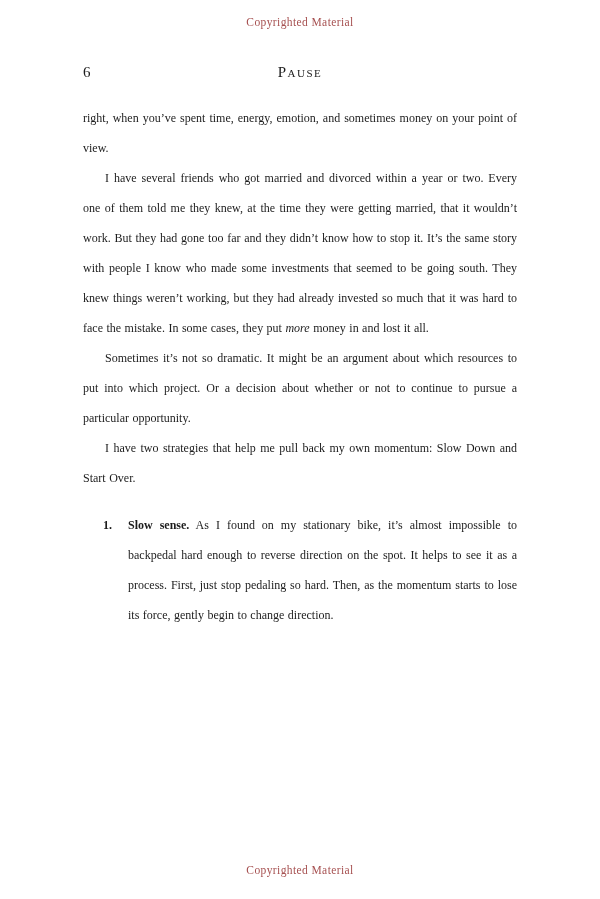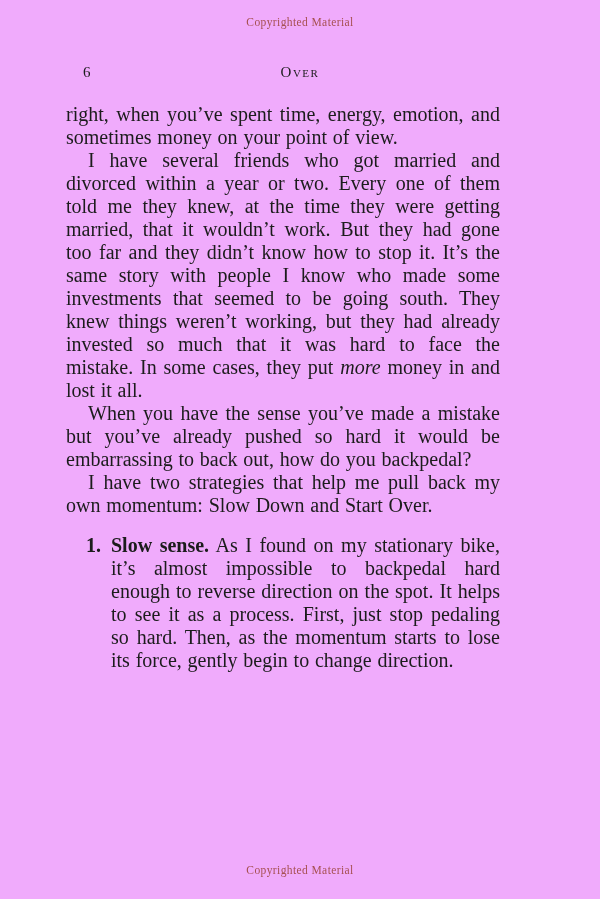--- a/index.html
+++ b/index.html
@@ -1,21 +1,21 @@
 <!DOCTYPE html>
 <html><head>
 <meta charset="utf-8">
 <style>
   html, body { margin: 0; padding: 0; background: #e9e9e9; }
   .page {
     position: relative;
     width: 600px;
     height: 899px;
     margin: 0 auto;
-    background: #f0abfc;
+    background: #ffffff;
     font-family: "Liberation Serif", serif;
     color: #1c1c1c;
     overflow: hidden;
   }
   .copyright {
     position: absolute;
     left: 0;
     width: 100%;
     text-align: center;
     font-size: 11.5px;
@@ -43,24 +43,24 @@
     left: 0;
     right: 0;
     text-align: center;
     font-variant: small-caps;
     letter-spacing: 1.5px;
   }
 
   .body-text {
     position: absolute;
     top: 103px;
-    left: 66px;
+    left: 83px;
     width: 434px;
-    font-size: 20px;
-    line-height: 23px;
+    font-size: 12px;
+    line-height: 30px;
     text-align: justify;
     word-spacing: 0.04em;
   }
   .body-text p {
     margin: 0;
     text-indent: 22px;
   }
   .body-text p.noindent { text-indent: 0; }
   .em { font-style: italic; }
 
@@ -84,31 +84,31 @@
 </style>
 </head>
 <body>
 
 <div class="page">
 
   <div class="copyright top">Copyrighted Material</div>
 
   <div class="running-header">
     <span class="pagenum">6</span>
-    <span class="running-title">Over</span>
+    <span class="running-title">Pause</span>
   </div>
 
   <div class="body-text">
 
     <p class="noindent"><span>right, when you’ve spent time, energy, emotion, and sometimes money on your point of view.</span></p>
 
     <p><span>I have several friends who got married and divorced within a year or two. Every one of them told me they knew, at the time they were getting married, that it wouldn’t work. But they had gone too far and they didn’t know how to stop it. It’s the same story with people I know who made some investments that seemed to be going south. They knew things weren’t working, but they had already invested so much that it was hard to face the mistake. In some cases, they put </span><span class="em">more</span><span> money in and lost it all.</span></p>
 
+    <p><span>Sometimes it’s not so dramatic. It might be an argument about which resources to put into which project. Or a decision about whether or not to continue to pursue a particular opportunity.</span></p>
 
-    <p><span>When you have the sense you’ve made a mistake but you’ve already pushed so hard it would be embarrassing to back out, how do you backpedal?</span></p>
 
     <p><span>I have two strategies that help me pull back my own momentum: Slow Down and Start Over.</span></p>
 
     <div class="list-item">
       <span class="list-num">1.</span>
       <p class="li-body"><span class="li-lead">Slow sense.</span><span> As I found on my stationary bike, it’s almost impossible to backpedal hard enough to reverse direction on the spot. It helps to see it as a process. First, just stop pedaling so hard. Then, as the momentum starts to lose its force, gently begin to change direction.</span></p>
     </div>
 
   </div>
 

